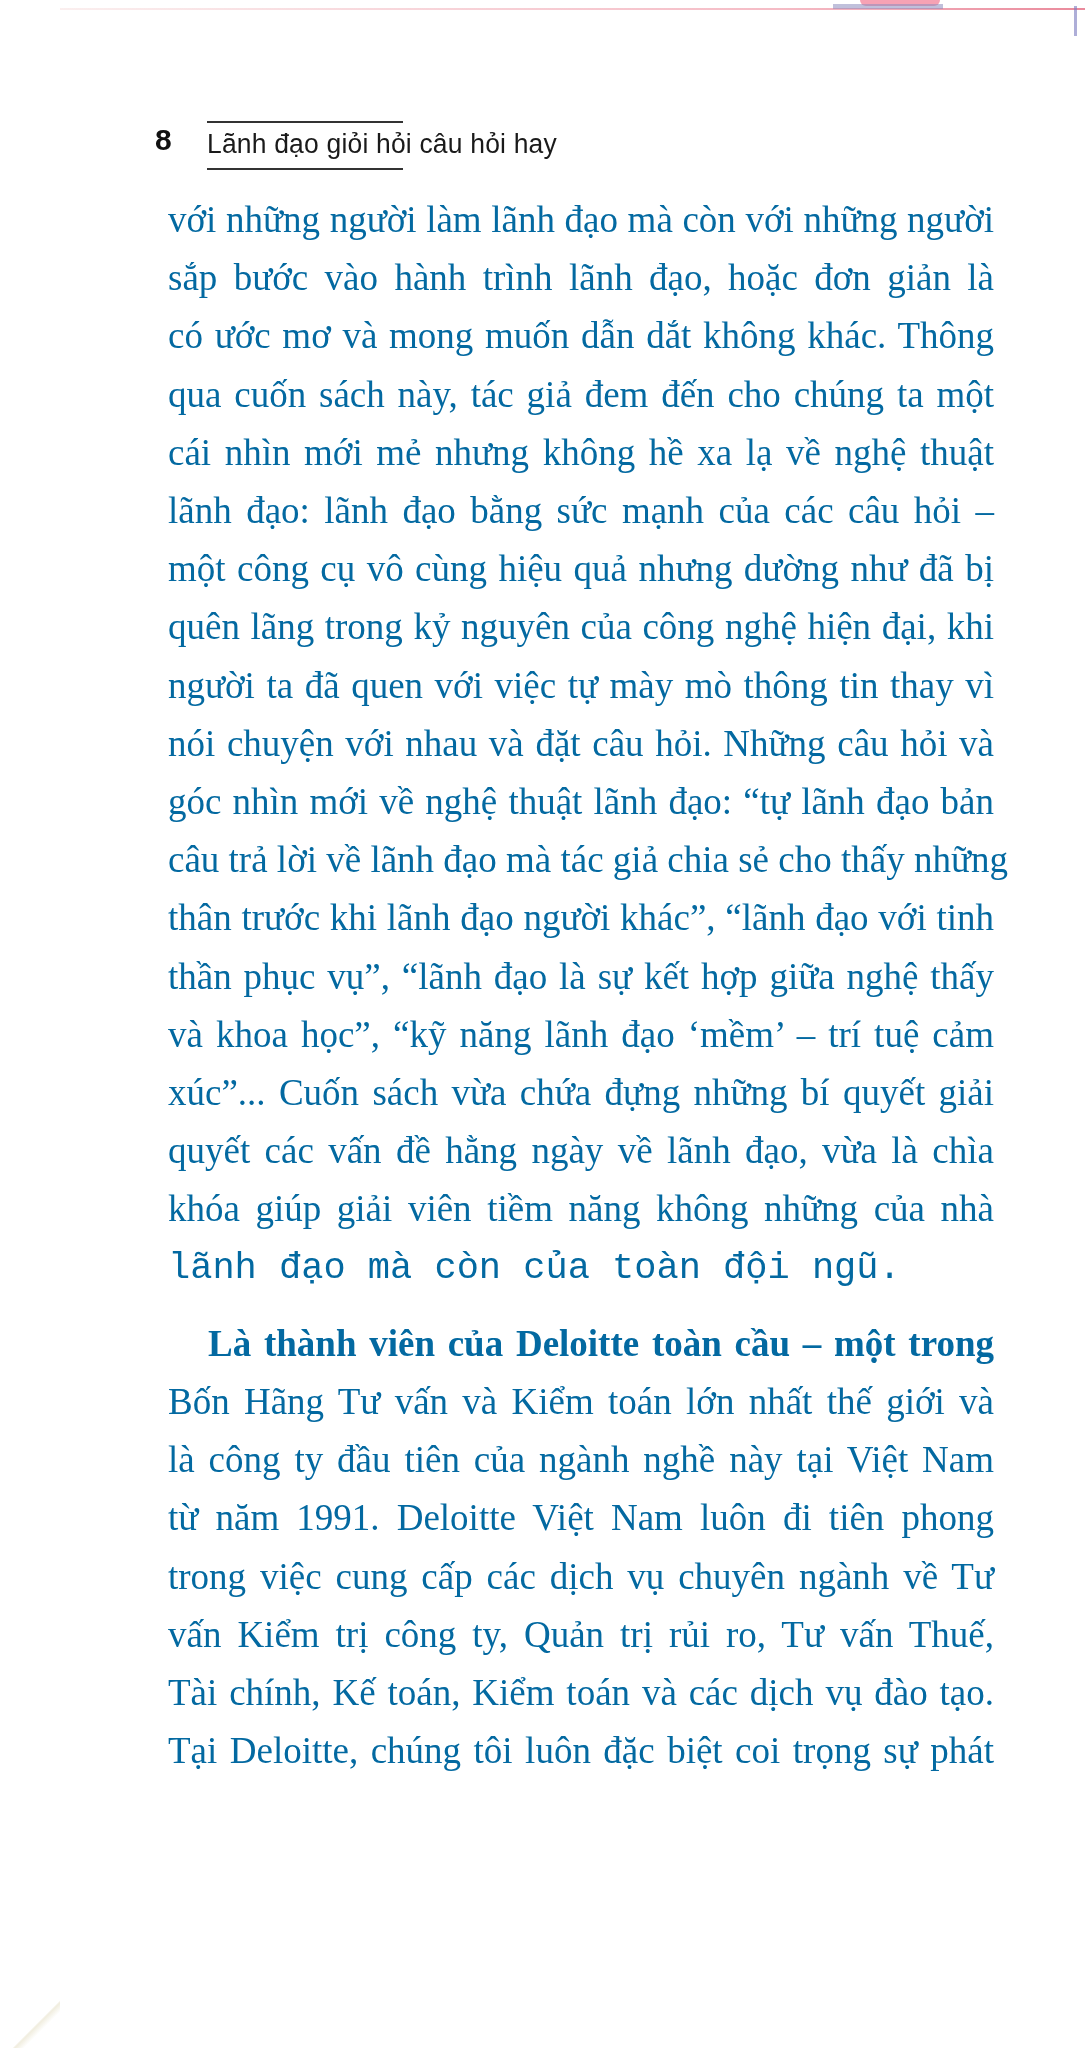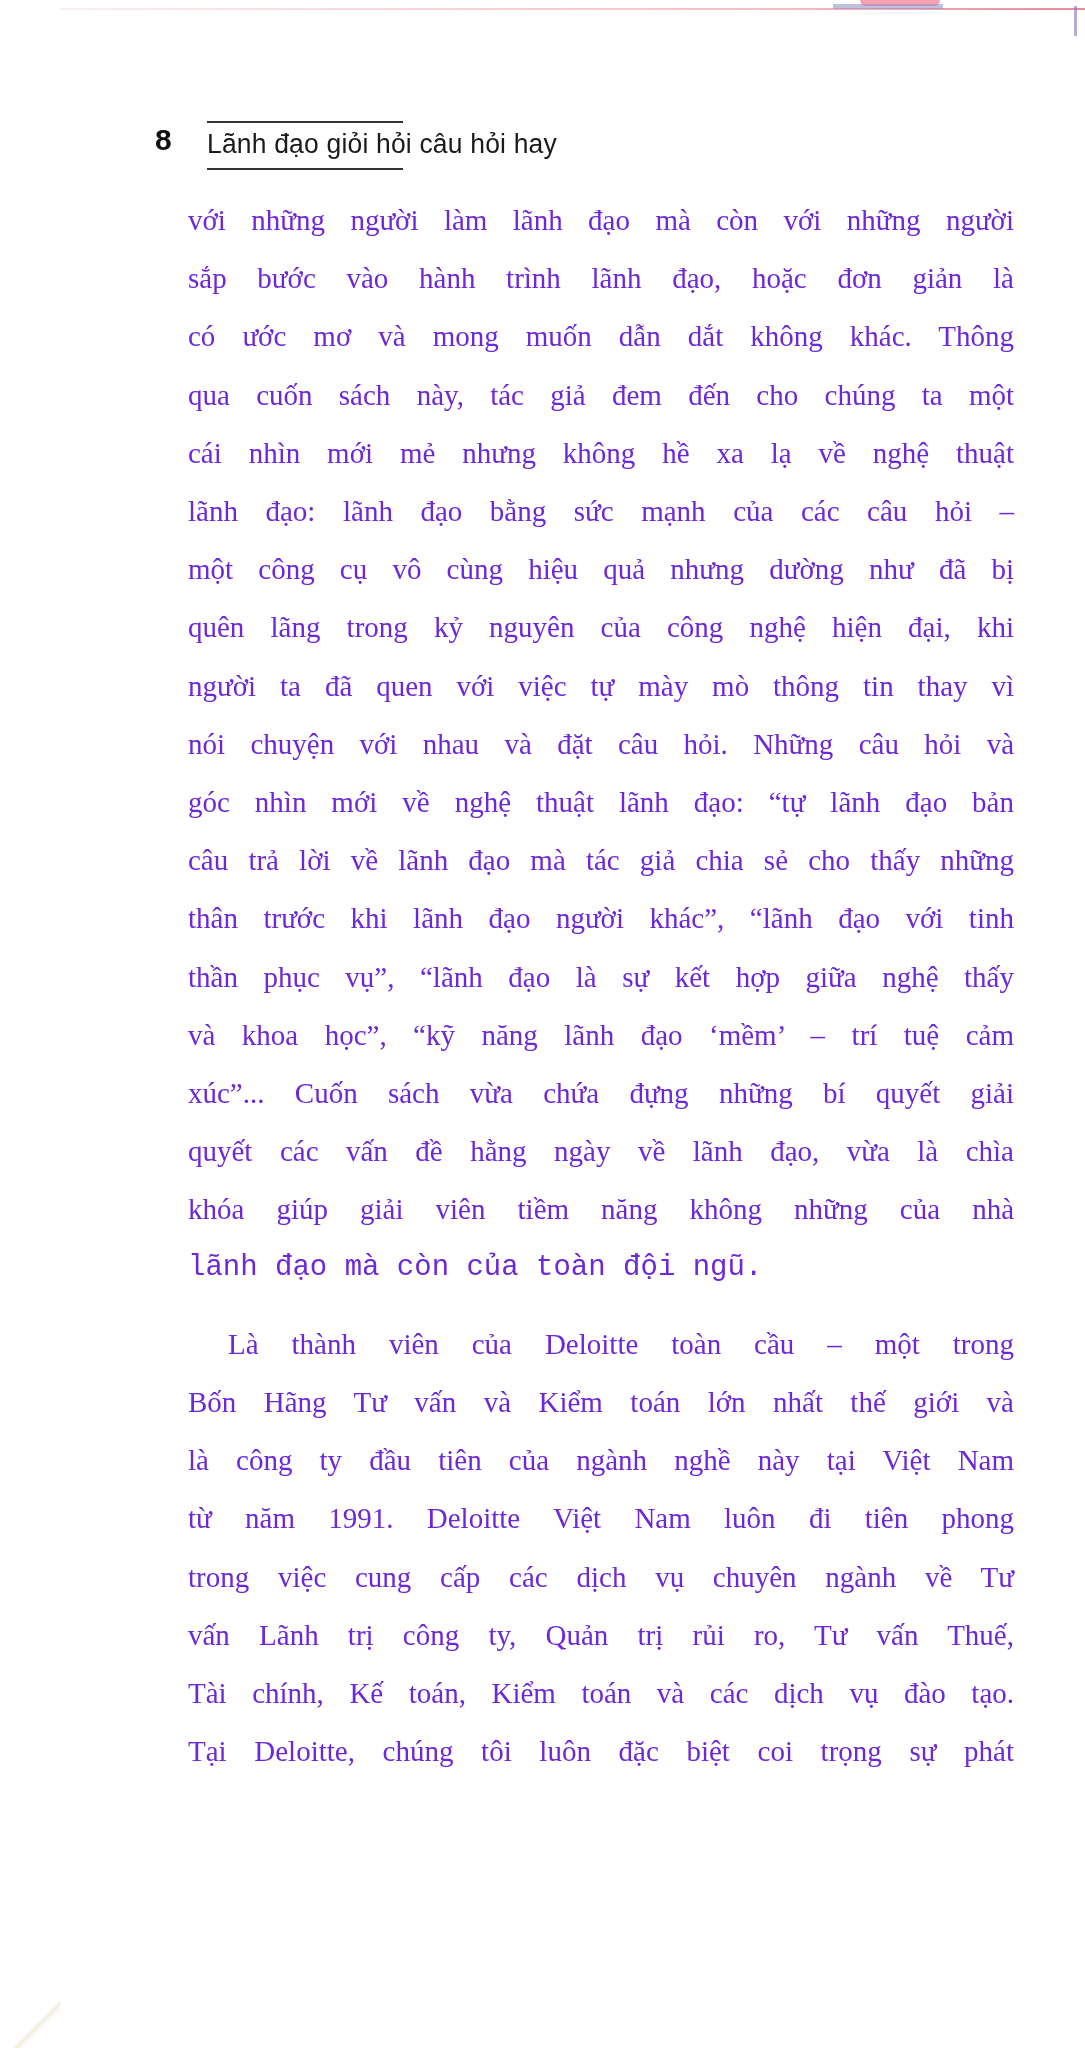--- a/index.html
+++ b/index.html
@@ -88,46 +88,47 @@
       color: #1a1a1a;
       white-space: nowrap;
       line-height: 1.1;
       display: inline-block;
       transform: scaleX(0.98);
       transform-origin: left center;
     }
 
     .body-text {
       position: absolute;
-      left: 188px;
+      left: 168px;
       top: 191px;
       width: 826px;
-      font-size: 29px;
+      font-size: 37px;
       line-height: 58.2px;
       text-align: justify;
-      color: #6d28d9;
+      color: #0369a1;
     }
     .body-text p {
       margin: 0;
     }
     .body-text p.continued {
       text-indent: 0;
     }
     .line {
       display: block;
       text-align-last: justify;
       white-space: nowrap;
       overflow: visible;
     }
     .line.last {
       text-align-last: left;
       font-family: Liberation Mono, monospace;
     }
     .line.indent {
       padding-left: 40px;
+      font-weight: bold;
     }
   </style>
 </head>
 <body>
 
 <div class="top-edge"></div>
 <div class="top-edge-pink"></div>
 <div class="top-edge-tab"></div>
 <div class="right-edge"></div>
 <div class="corner-fold"></div>
@@ -160,17 +161,17 @@
     <span class="line">quyết các vấn đề hằng ngày về lãnh đạo, vừa là chìa</span>
     <span class="line">khóa giúp giải viên tiềm năng không những của nhà</span>
     <span class="line last">lãnh đạo mà còn của toàn đội ngũ.</span>
   </p>
   <p class="new-para-wrap" style="margin-top:18px;">
     <span class="line indent">Là thành viên của Deloitte toàn cầu – một trong</span>
     <span class="line">Bốn Hãng Tư vấn và Kiểm toán lớn nhất thế giới và</span>
     <span class="line">là công ty đầu tiên của ngành nghề này tại Việt Nam</span>
     <span class="line">từ năm 1991. Deloitte Việt Nam luôn đi tiên phong</span>
     <span class="line">trong việc cung cấp các dịch vụ chuyên ngành về Tư</span>
-    <span class="line">vấn Lãnh trị công ty, Quản trị rủi ro, Tư vấn Thuế,</span>
+    <span class="line">vấn Kiểm trị công ty, Quản trị rủi ro, Tư vấn Thuế,</span>
     <span class="line">Tài chính, Kế toán, Kiểm toán và các dịch vụ đào tạo.</span>
     <span class="line">Tại Deloitte, chúng tôi luôn đặc biệt coi trọng sự phát</span>
   </p>
 </div>
 
 </body></html>

